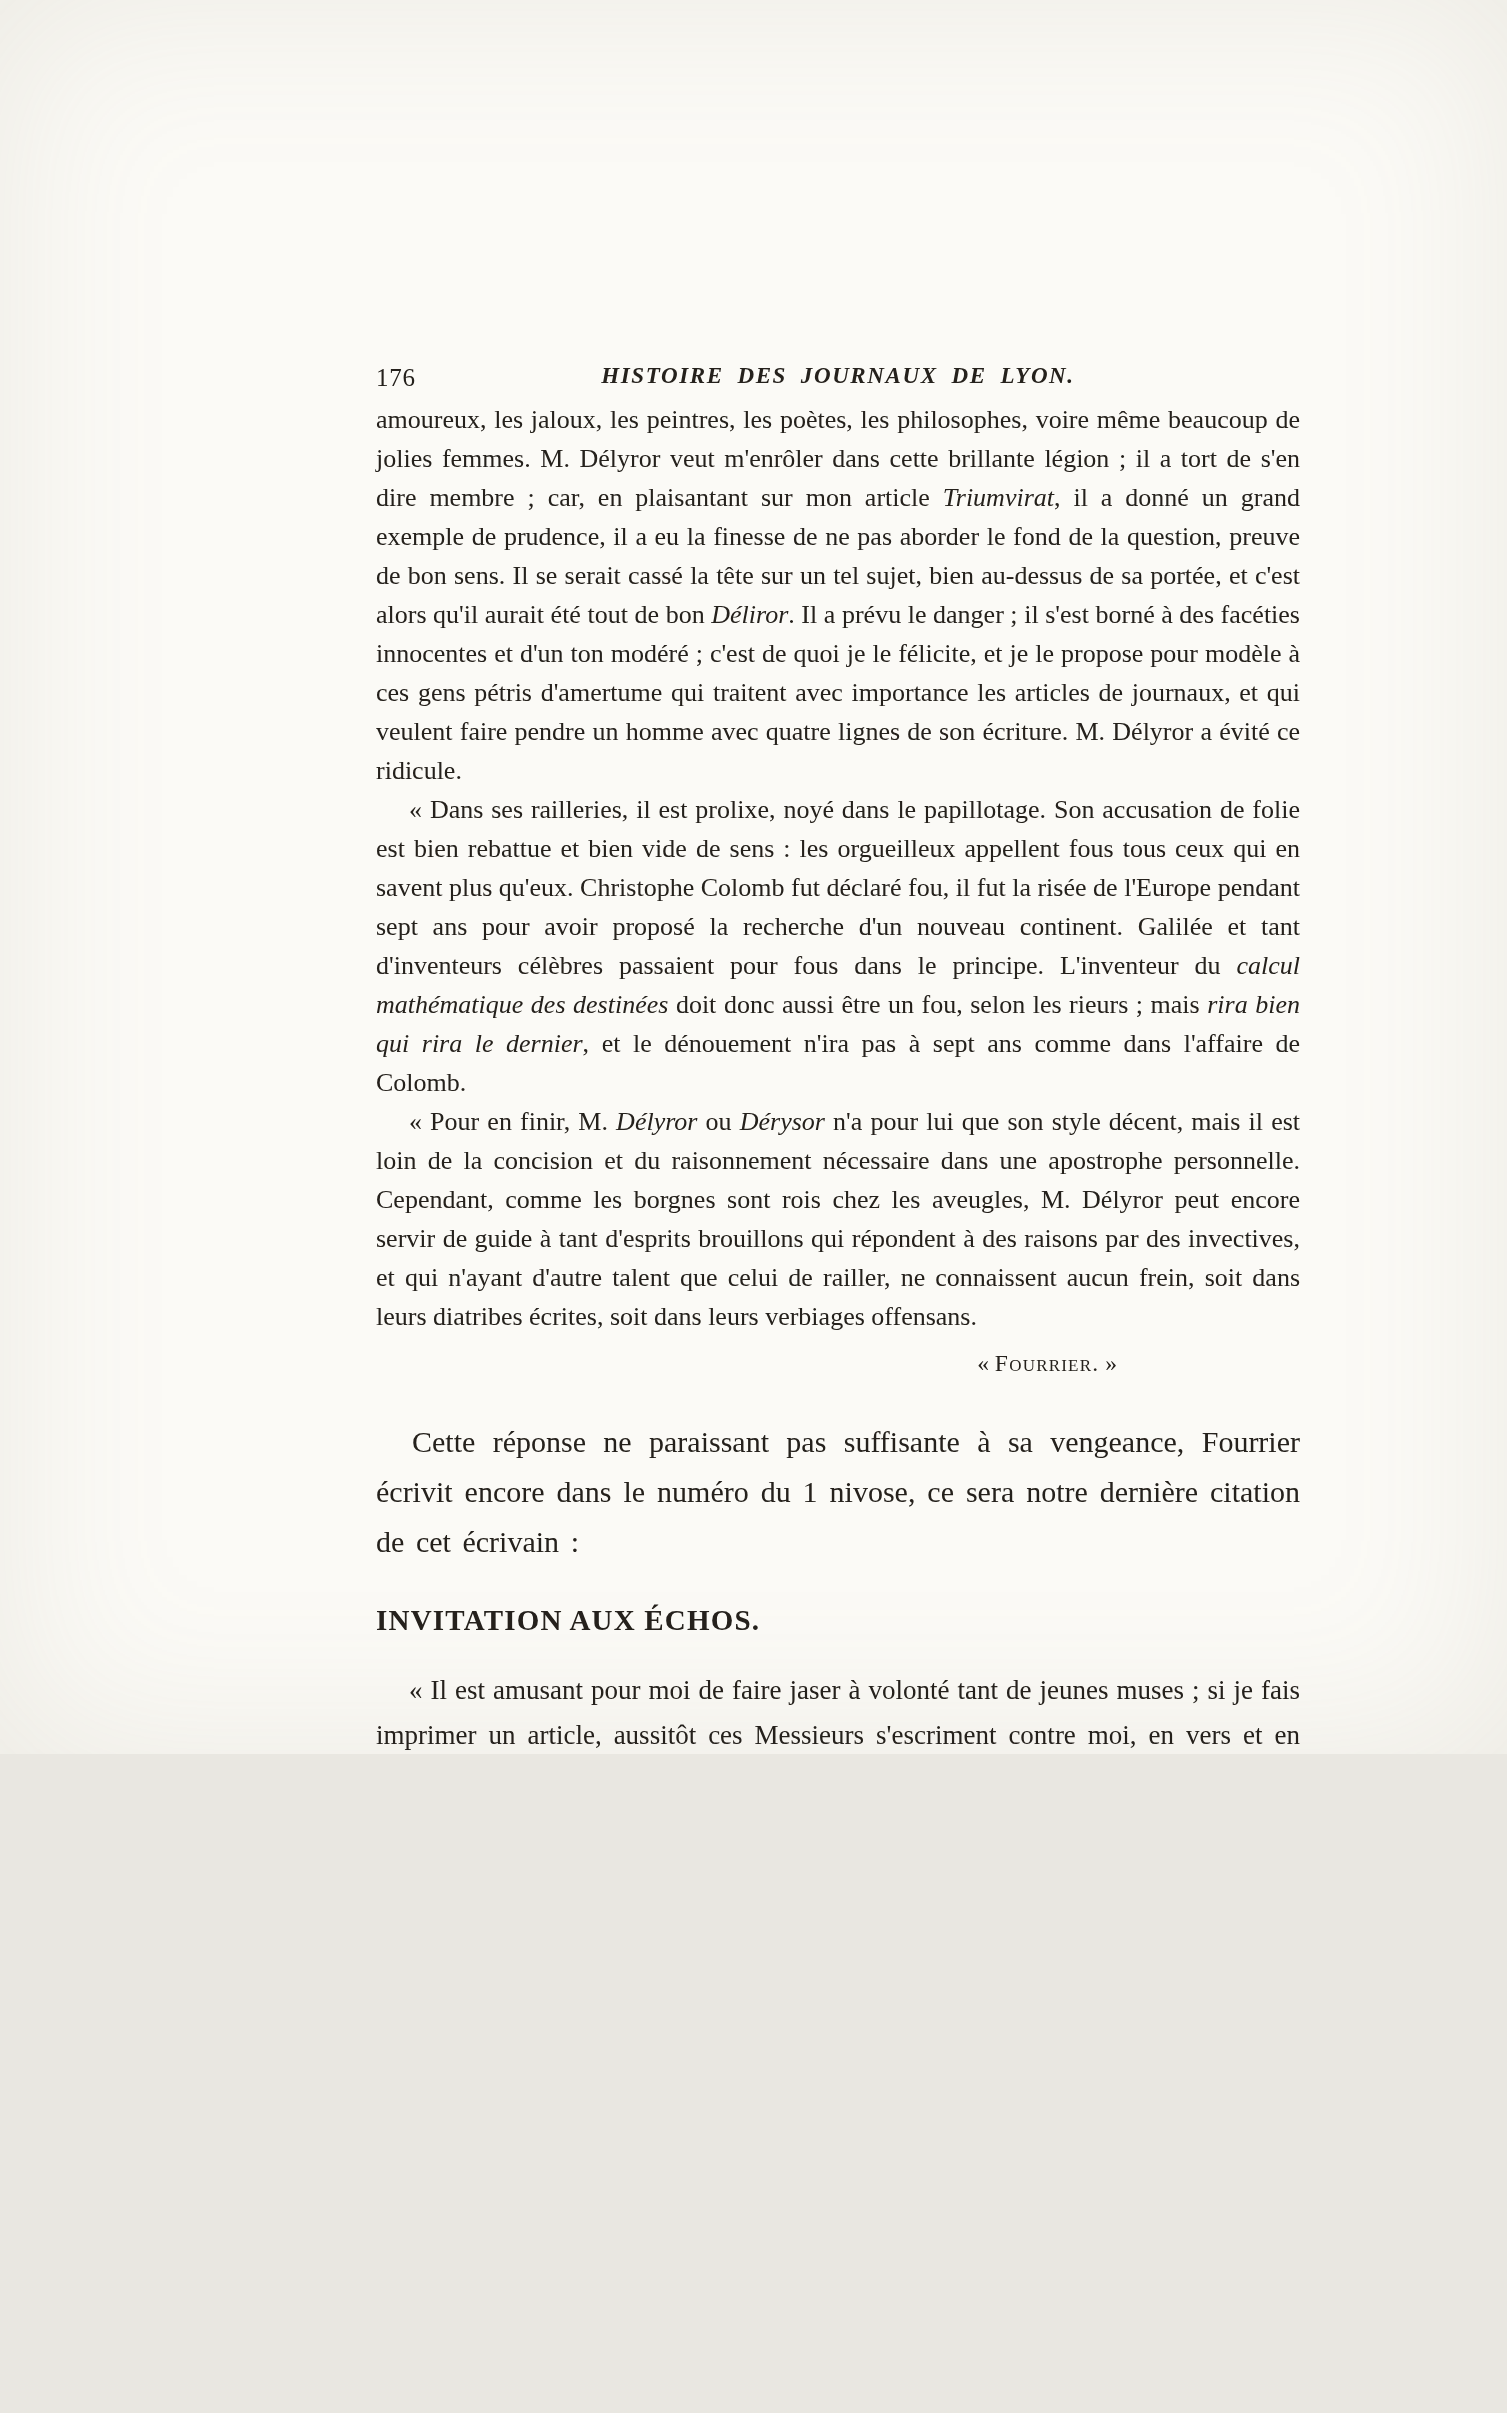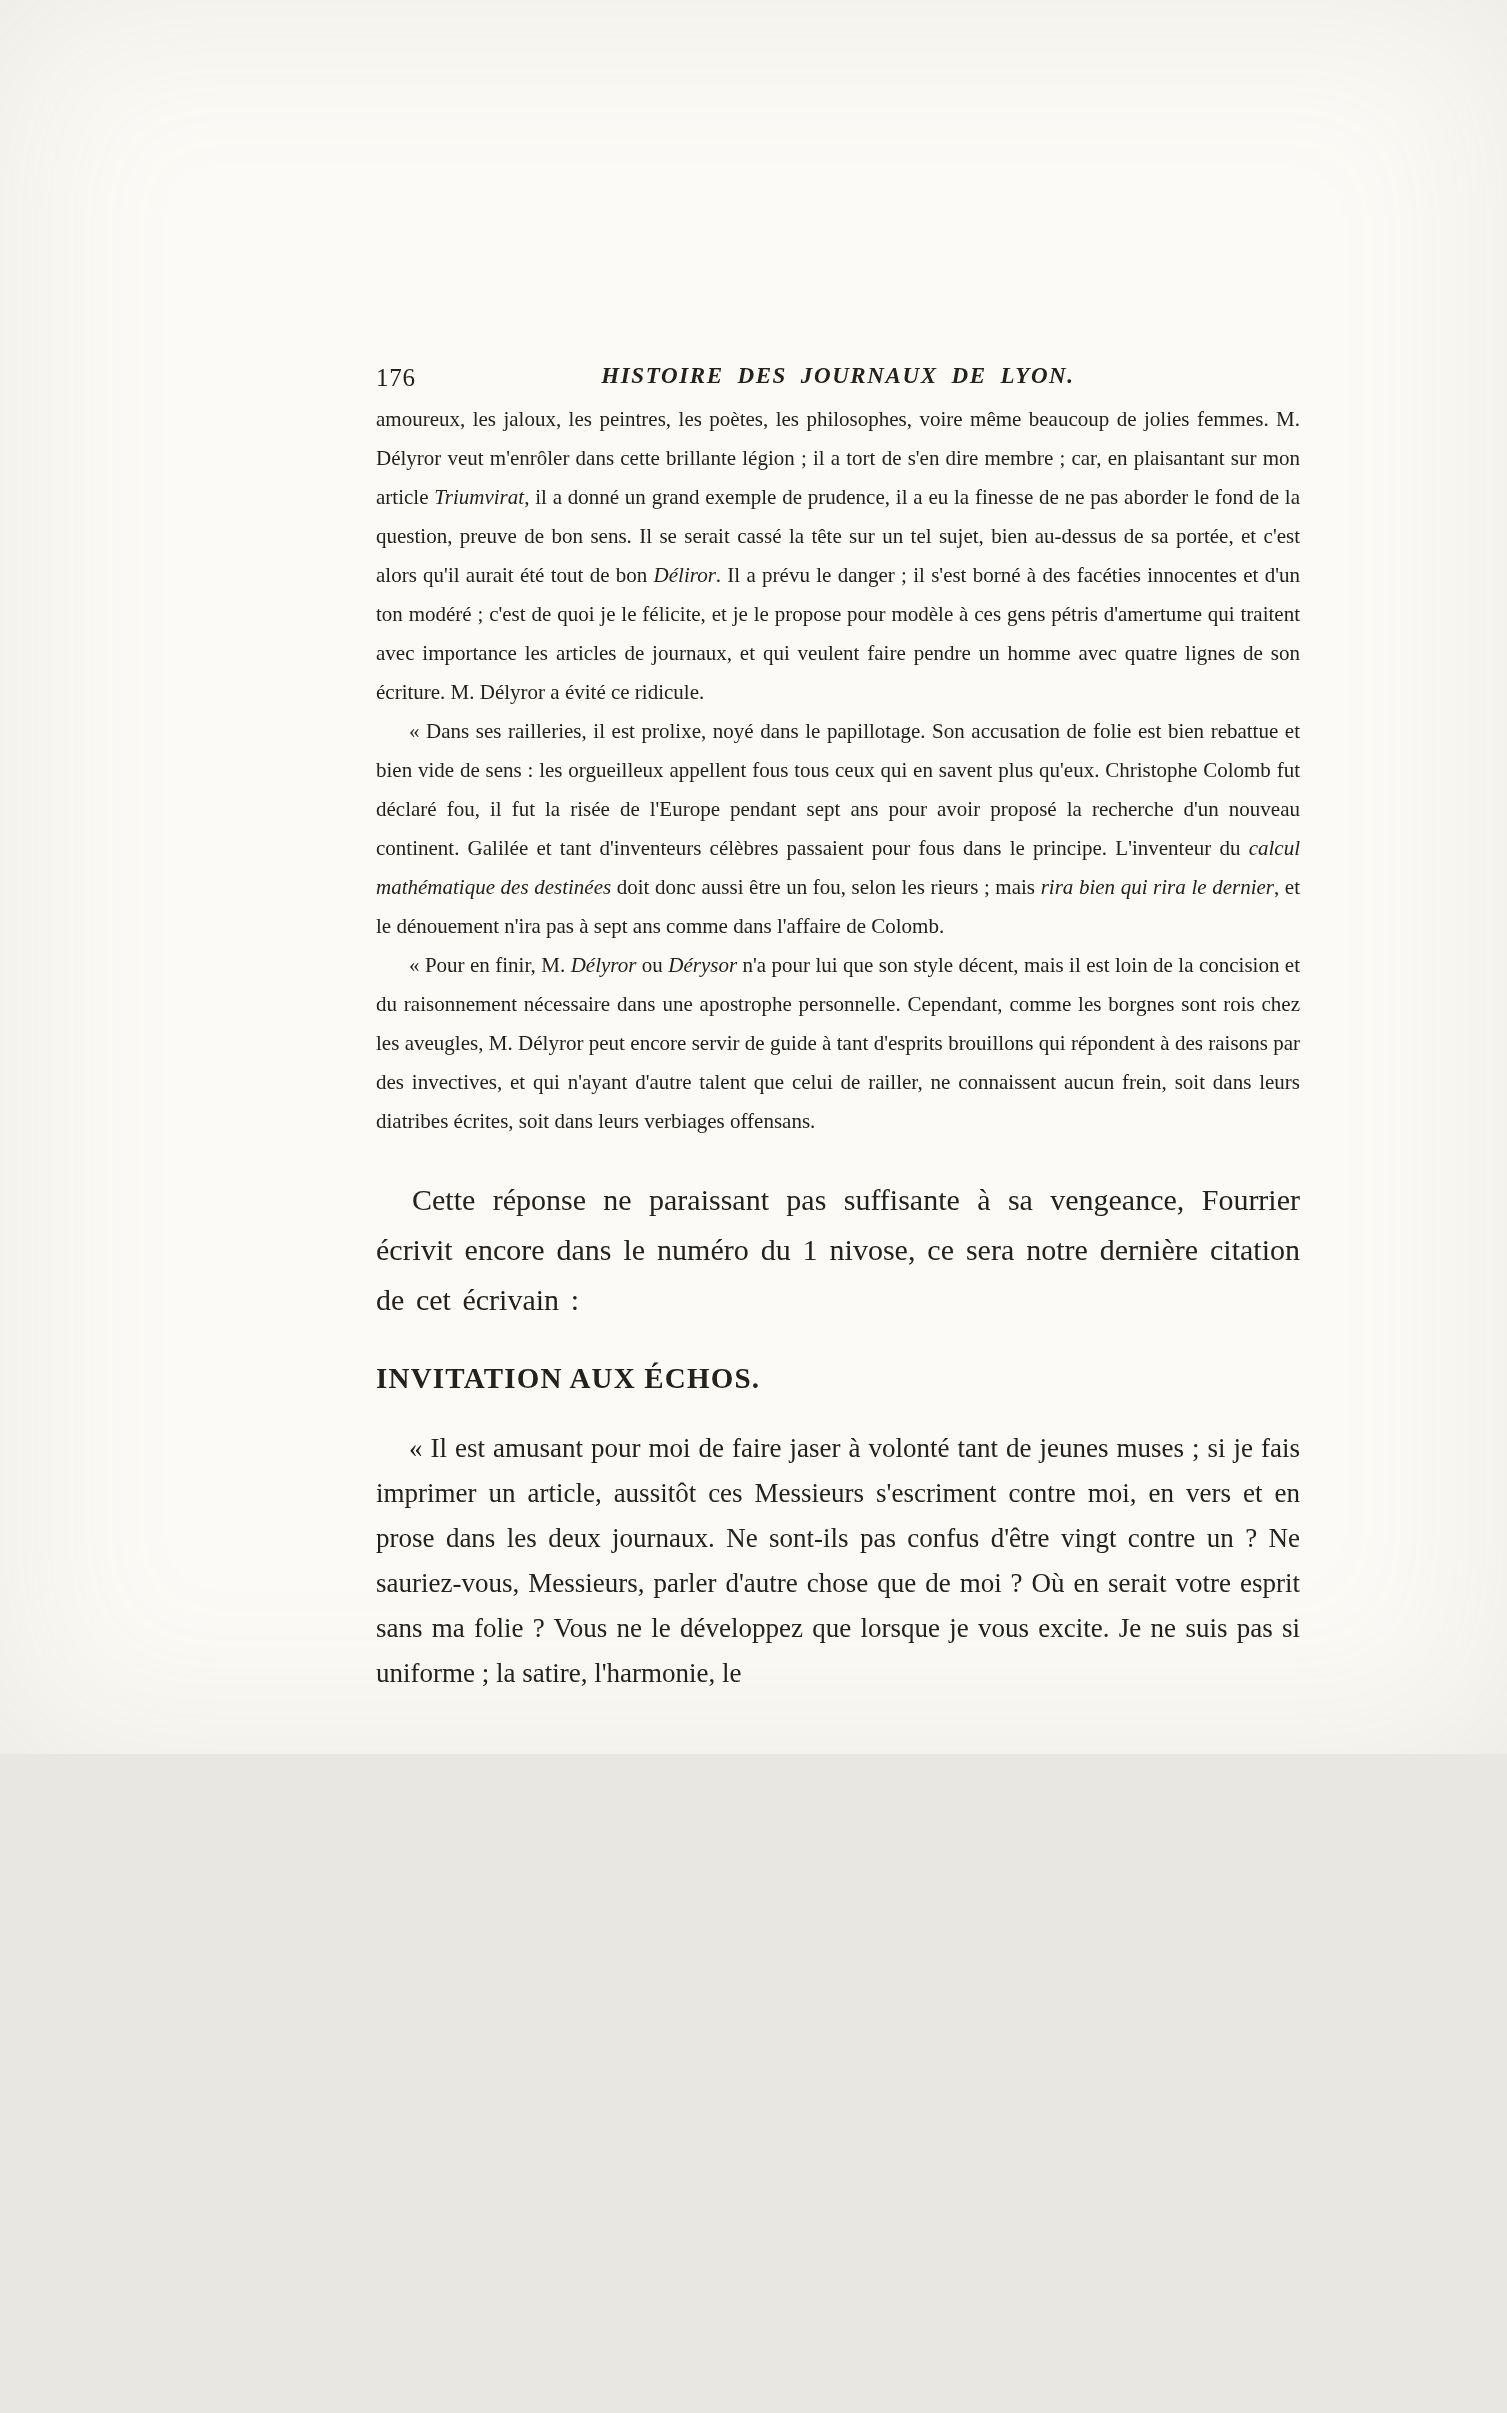--- a/index.html
+++ b/index.html
@@ -40,21 +40,21 @@
     font-style: italic;
   }
   
   .textblock {
     position: absolute;
     left: 376px;
     top: 400px;
     width: 924px;
   }
   .body-p {
-    font-size: 21px;
+    font-size: 26px;
     line-height: 39px;
     text-align: justify;
   }
   .body-p.indent { text-indent: 33px; }
   .italic { font-style: italic; }
   .smallcaps { font-variant: small-caps; letter-spacing: 1.2px; }
   .signature {
     font-size: 23.6px;
     line-height: 39px;
     text-align: right;
@@ -94,20 +94,21 @@
   </div>
 
   <div class="textblock">
 
     <p class="body-p"><span>amoureux, les jaloux, les peintres, les poètes, les philosophes, voire même beaucoup de jolies femmes. M. Délyror veut m'enrôler dans cette brillante légion ; il a tort de s'en dire membre ; car, en plaisantant sur mon article </span><span class="italic">Triumvirat</span><span>, il a donné un grand exemple de prudence, il a eu la finesse de ne pas aborder le fond de la question, preuve de bon sens. Il se serait cassé la tête sur un tel sujet, bien au-dessus de sa portée, et c'est alors qu'il aurait été tout de bon </span><span class="italic">Déliror</span><span>. Il a prévu le danger ; il s'est borné à des facéties innocentes et d'un ton modéré ; c'est de quoi je le félicite, et je le propose pour modèle à ces gens pétris d'amertume qui traitent avec importance les articles de journaux, et qui veulent faire pendre un homme avec quatre lignes de son écriture. M. Délyror a évité ce ridicule.</span></p>
 
     <p class="body-p indent"><span>« Dans ses railleries, il est prolixe, noyé dans le papillotage. Son accusation de folie est bien rebattue et bien vide de sens : les orgueilleux appellent fous tous ceux qui en savent plus qu'eux. Christophe Colomb fut déclaré fou, il fut la risée de l'Europe pendant sept ans pour avoir proposé la recherche d'un nouveau continent. Galilée et tant d'inventeurs célèbres passaient pour fous dans le principe. L'inventeur du </span><span class="italic">calcul mathématique des destinées</span><span> doit donc aussi être un fou, selon les rieurs ; mais </span><span class="italic">rira bien qui rira le dernier</span><span>, et le dénouement n'ira pas à sept ans comme dans l'affaire de Colomb.</span></p>
 
     <p class="body-p indent"><span>« Pour en finir, M. </span><span class="italic">Délyror</span><span> ou </span><span class="italic">Dérysor</span><span> n'a pour lui que son style décent, mais il est loin de la concision et du raisonnement nécessaire dans une apostrophe personnelle. Cependant, comme les borgnes sont rois chez les aveugles, M. Délyror peut encore servir de guide à tant d'esprits brouillons qui répondent à des raisons par des invectives, et qui n'ayant d'autre talent que celui de railler, ne connaissent aucun frein, soit dans leurs diatribes écrites, soit dans leurs verbiages offensans.</span></p>
 
+    <p class="signature"><span>« </span><span class="smallcaps">Fourrier.</span><span> »</span></p>
 
     <p class="lead-p">Cette réponse ne paraissant pas suffisante à sa vengeance, Fourrier écrivit encore dans le numéro du 1 nivose, ce sera notre dernière citation de cet écrivain :</p>
 
     <h2 class="section-heading">INVITATION AUX ÉCHOS.</h2>
 
     <p class="body-p indent final-p">« Il est amusant pour moi de faire jaser à volonté tant de jeunes muses ; si je fais imprimer un article, aussitôt ces Messieurs s'escriment contre moi, en vers et en prose dans les deux journaux. Ne sont-ils pas confus d'être vingt contre un ? Ne sauriez-vous, Messieurs, parler d'autre chose que de moi ? Où en serait votre esprit sans ma folie ? Vous ne le développez que lorsque je vous excite. Je ne suis pas si uniforme ; la satire, l'harmonie, le</p>
 
   </div>
 
 </div>

